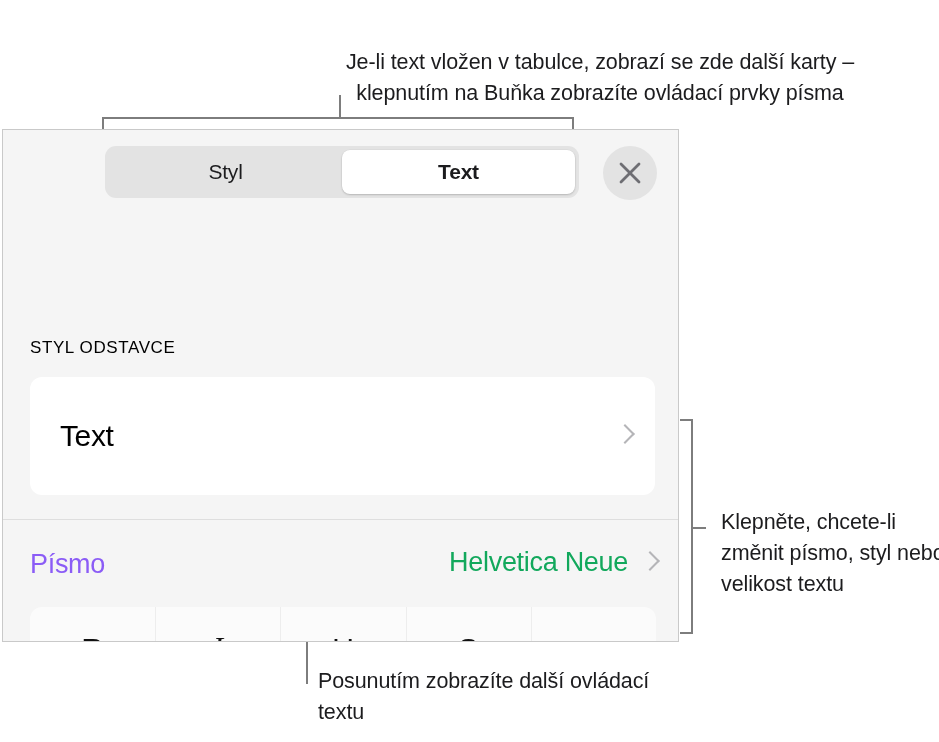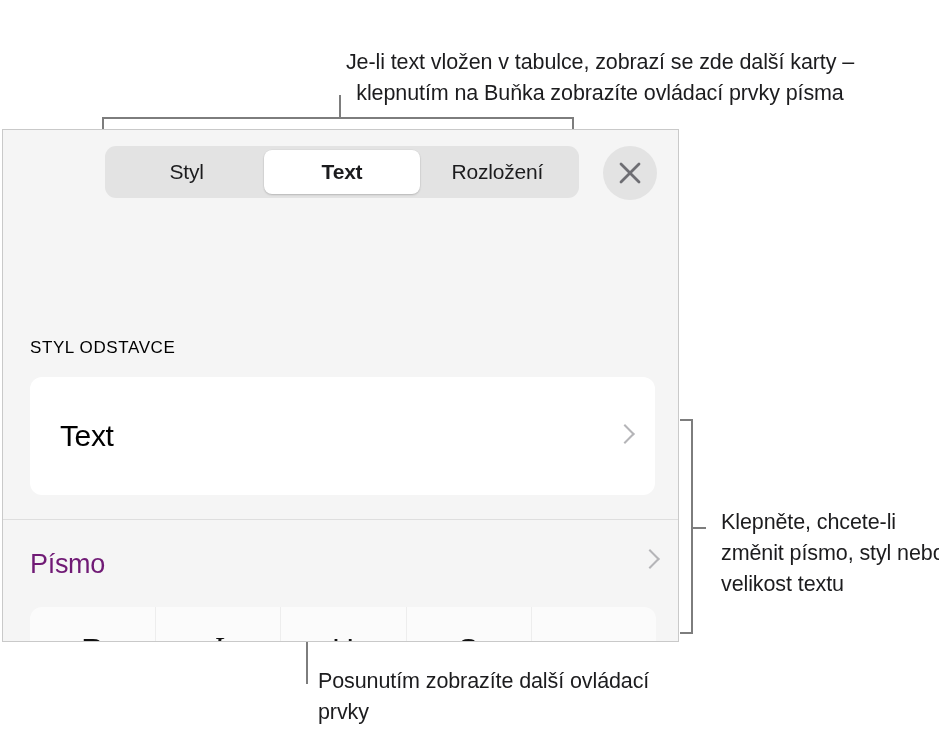--- a/index.html
+++ b/index.html
@@ -193,21 +193,21 @@
     left: 0;
     top: 408px;
     width: 677px;
     height: 58px;
   }
   #font-row .row-label {
     position: absolute;
     left: 27px;
     top: 11px;
     font-size: 27px;
-    color: #701a75;
+    color: #8b5cf6;
     letter-spacing: -0.3px;
   }
   #font-value-wrap {
     position: absolute;
     right: 22px;
     top: 9px;
     display: flex;
     align-items: center;
     gap: 14px;
     cursor: default;
@@ -253,42 +253,41 @@
   .glyph-u { text-decoration: underline; text-underline-offset: 5px; }
   .glyph-s { text-decoration: line-through; }
 </style>
 </head>
 <body>
 
 <div class="callout" id="callout-top">Je-li text vložen v tabulce, zobrazí se zde další karty – klepnutím na Buňka zobrazíte ovládací prvky písma</div>
 
 <div class="callout" id="callout-right">Klepněte, chcete-li změnit písmo, styl nebo velikost textu</div>
 
-<div class="callout" id="callout-bottom">Posunutím zobrazíte další ovládací prvky</div>
+<div class="callout" id="callout-bottom">Posunutím zobrazíte další ovládací textu</div>
 
 <div class="leader" id="leader-top-rail"></div>
 <div class="leader" id="leader-top-left"></div>
 <div class="leader" id="leader-top-right"></div>
 <div class="leader" id="leader-top-stem"></div>
 
 <div class="leader" id="leader-right-rail"></div>
 <div class="leader" id="leader-right-top"></div>
 <div class="leader" id="leader-right-bottom"></div>
 <div class="leader" id="leader-right-mid"></div>
 
 <div class="leader" id="leader-bottom-stem"></div>
 
 <div id="inspector">
 
   <div class="panel-header">
 
     <div id="segmented">
       <div class="seg-tab">Styl</div>
       <div class="seg-tab active">Text</div>
-      <div class="seg-tab">Rozložení</div>
     </div>
 
     <div id="close-button">
       <span>
         <svg width="26" height="26" viewBox="0 0 26 26" aria-hidden="true">
           <line x1="4" y1="4" x2="22" y2="22" stroke="#6e6e73" stroke-width="2.8" stroke-linecap="round"></line>
           <line x1="22" y1="4" x2="4" y2="22" stroke="#6e6e73" stroke-width="2.8" stroke-linecap="round"></line>
         </svg>
       </span>
     </div>
@@ -299,20 +298,21 @@
   <div id="para-style-card">
     <span class="label">Text</span>
     <span class="chev"></span>
   </div>
 
   <div class="divider" id="divider-1"></div>
 
   <div id="font-row">
     <span class="row-label">Písmo</span>
     <span id="font-value-wrap">
+      <span id="font-value" style="color: rgb(18, 168, 92);">Helvetica Neue</span>
       <span class="chev"></span>
     </span>
   </div>
 
   <div id="style-buttons">
     <div class="style-btn">
       <span class="glyph-b">B</span>
     </div>
     <div class="style-btn">
       <span class="glyph-i">I</span>

